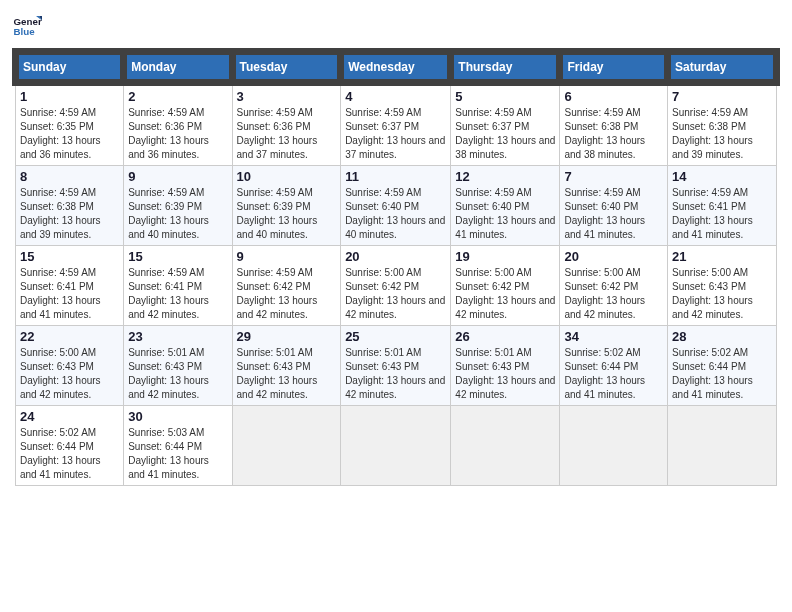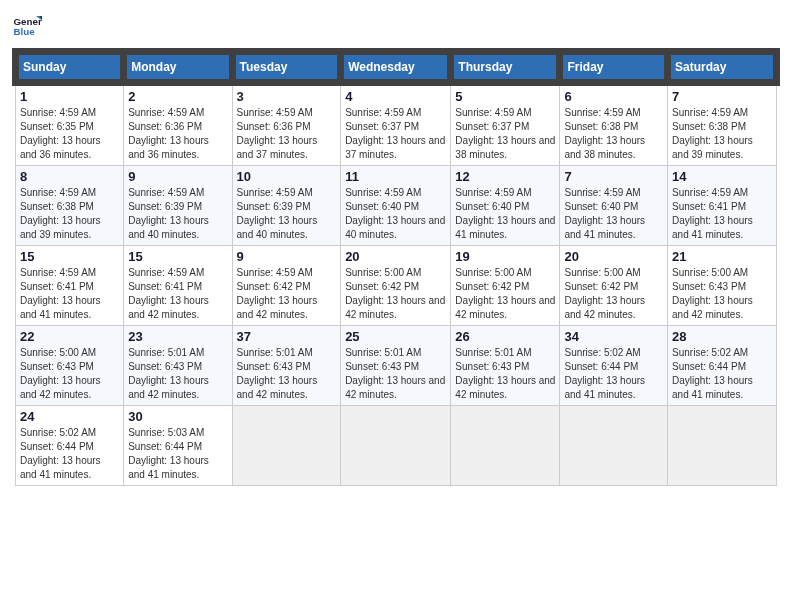--- a/index.html
+++ b/index.html
@@ -306,21 +306,21 @@
       </td>
           <td>
         <span class="day-number">23</span>
         <div class="day-info">
           Sunrise: 5:01 AM<br>
           Sunset: 6:43 PM<br>
           Daylight: 13 hours and 42 minutes.
         </div>
       </td>
           <td>
-        <span class="day-number">37</span>
+        <span class="day-number">29</span>
         <div class="day-info">
           Sunrise: 5:01 AM<br>
           Sunset: 6:43 PM<br>
           Daylight: 13 hours and 42 minutes.
         </div>
       </td>
           <td>
         <span class="day-number">25</span>
         <div class="day-info">
           Sunrise: 5:01 AM<br>

